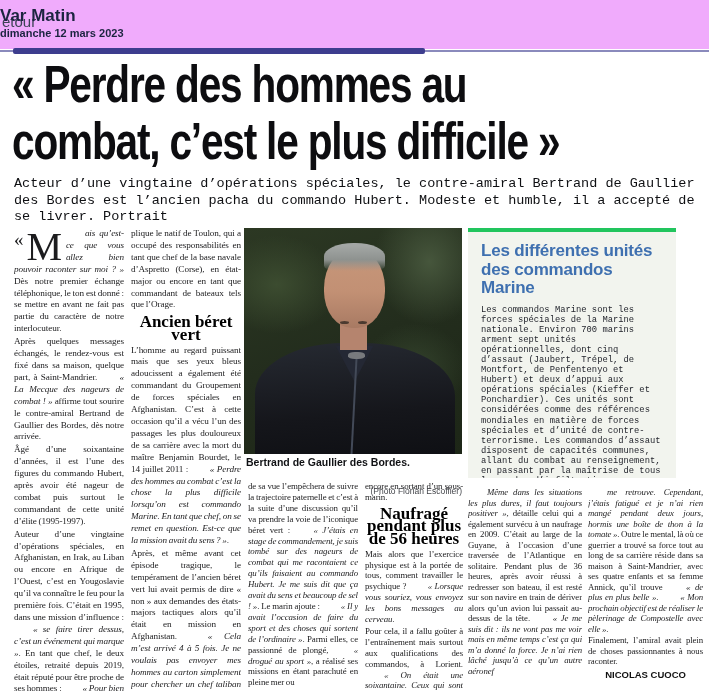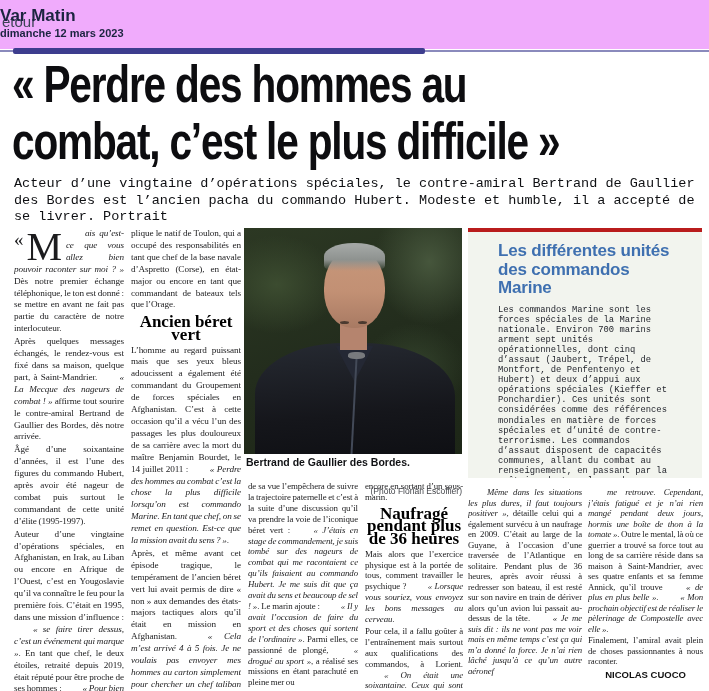--- a/index.html
+++ b/index.html
@@ -42,21 +42,21 @@
   .ph-head{position:absolute;left:36.5%;top:9%;width:61px;height:80px;border-radius:50% 50% 46% 46%;background:linear-gradient(180deg,#c69679 8%,#c29074 55%,#a87a63 100%);}
   .ph-hair{position:absolute;left:36.5%;top:6.5%;width:61px;height:28px;border-radius:48% 48% 20% 20%;background:linear-gradient(180deg,#a3a7a5 10%,#8e928f 60%,rgba(142,146,143,0) 100%);}
   .ph-eye{position:absolute;top:41%;width:9px;height:3px;background:#4b3a30;border-radius:50%;}
   .ph-eye.l{left:44%;}.ph-eye.r{left:52.5%;}
   .ph-mouth{position:absolute;left:47.5%;top:55%;width:17px;height:7px;background:rgba(190,190,185,.55);border-radius:40%;}
   
   .caption{position:absolute;left:246px;top:456px;width:216px;font-family:"Liberation Sans",sans-serif;}
   .cap-name{font-weight:700;font-size:10.5px;color:#101114;}
   .cap-credit{font-size:8.5px;color:#43454a;text-align:right;margin-top:18px;}
   
-  .sidebar{position:absolute;left:468px;top:228px;width:234px;height:250px;box-sizing:border-box;background:#f2f4ee;border-top:4px solid #b91c1c;padding:10px 30px;overflow:hidden;}
+  .sidebar{position:absolute;left:468px;top:228px;width:208px;height:250px;box-sizing:border-box;background:#f2f4ee;border-top:4px solid #22c55e;padding:10px 13px;overflow:hidden;}
   .sidebar h2{margin:0 0 7px;font-family:"Liberation Sans",sans-serif;font-weight:700;font-size:17px;line-height:18.5px;color:#3f70b0;letter-spacing:-0.2px;}
   .sidebar p{margin:0;font-family:Liberation Mono, monospace;font-size:8.8px;line-height:10.1px;color:#24262e;}
 </style>
 </head>
 <body>
 
 <div class="topbar">
   <div class="back">etour</div>
   <div class="masthead">
     <div class="m-title">Var Matin</div>
@@ -86,21 +86,21 @@
     <p><span>plique le natif de Toulon, qui a occupé des responsabilités en tant que chef de la base navale d’Aspretto (Corse), en état-major ou encore en tant que commandant de bateaux tels que l’Orage.</span></p>
     <h3>Ancien béret vert</h3>
     <p><span>L’homme au regard puissant mais que ses yeux bleus adoucissent a également été commandant du Groupement de forces spéciales en Afghanistan. C’est à cette occasion qu’il a vécu l’un des passages les plus douloureux de sa carrière avec la mort du maître Benjamin Bourdet, le 14 juillet 2011 : </span><span class="it">« Perdre des hommes au combat c’est la chose la plus difficile lorsqu’on est commando Marine. En tant que chef, on se remet en question. Est-ce que la mission avait du sens ? »</span><span>.</span></p>
     <p><span>Après, et même avant cet épisode tragique, le tempérament de l’ancien béret vert lui avait permis de dire « non » aux demandes des états-majors tactiques alors qu’il était en mission en Afghanistan. </span><span class="it">« Cela m’est arrivé 4 à 5 fois. Je ne voulais pas envoyer mes hommes au carton simplement pour chercher un chef taliban que nous n’étions pas certains de retrouver »</span><span>.</span></p>
   </div>
 <div class="col c3">
     <p><span>de sa vue l’empêchera de suivre la trajectoire paternelle et c’est à la suite d’une discussion qu’il va prendre la voie de l’iconique béret vert : </span><span class="it">« J’étais en stage de commandement, je suis tombé sur des nageurs de combat qui me racontaient ce qu’ils faisaient au commando Hubert. Je me suis dit que ça avait du sens et beaucoup de sel ! »</span><span>. Le marin ajoute : </span><span class="it">« Il y avait l’occasion de faire du sport et des choses qui sortent de l’ordinaire »</span><span>. Parmi elles, ce passionné de plongé, </span><span class="it">« drogué au sport »</span><span>, a réalisé ses missions en étant parachuté en pleine mer ou</span></p>
   </div>
 <div class="col c4">
     <p><span>encore en sortant d’un sous-marin.</span></p>
-    <h3>Naufragé pendant plus de 36 heures</h3>
+    <h3>Naufragé pendant plus de 56 heures</h3>
     <p><span>Mais alors que l’exercice physique est à la portée de tous, comment travailler le psychique ? </span><span class="it">« Lorsque vous souriez, vous envoyez les bons messages au cerveau.</span></p>
     <p><span>Pour cela, il a fallu goûter à l’entraînement mais surtout aux qualifications des commandos, à Lorient. </span><span class="it">« On était une soixantaine. Ceux qui sont restés n’étaient pas les plus balèzes mais avaient le plus gros mental »</span><span>.</span></p>
   </div>
 <div class="col c5">
     <p><span class="it">Même dans les situations les plus dures, il faut toujours positiver »</span><span>, détaille celui qui a également survécu à un naufrage en 2009. C’était au large de la Guyane, à l’occasion d’une traversée de l’Atlantique en solitaire. Pendant plus de 36 heures, après avoir réussi à redresser son bateau, il est resté sur son navire en train de dériver alors qu’un avion lui passait au-dessus de la tête. </span><span class="it">« Je me suis dit : ils ne vont pas me voir mais en même temps c’est ça qui m’a donné la force. Je n’ai rien lâché jusqu’à ce qu’un autre aéronef</span></p>
   </div>
 <div class="col c6">
     <p><span class="it">me retrouve. Cependant, j’étais fatigué et je n’ai rien mangé pendant deux jours, hormis une boîte de thon à la tomate »</span><span>. Outre le mental, là où ce guerrier a trouvé sa force tout au long de sa carrière réside dans sa maison à Saint-Mandrier, avec ses quatre enfants et sa femme Annick, qu’il trouve </span><span class="it">« de plus en plus belle »</span><span>. </span><span class="it">« Mon prochain objectif est de réaliser le pèlerinage de Compostelle avec elle »</span><span>.</span></p>
     <p><span>Finalement, l’amiral avait plein de choses passionnantes à nous raconter.</span></p>
     <div class="byline">NICOLAS CUOCO</div>

